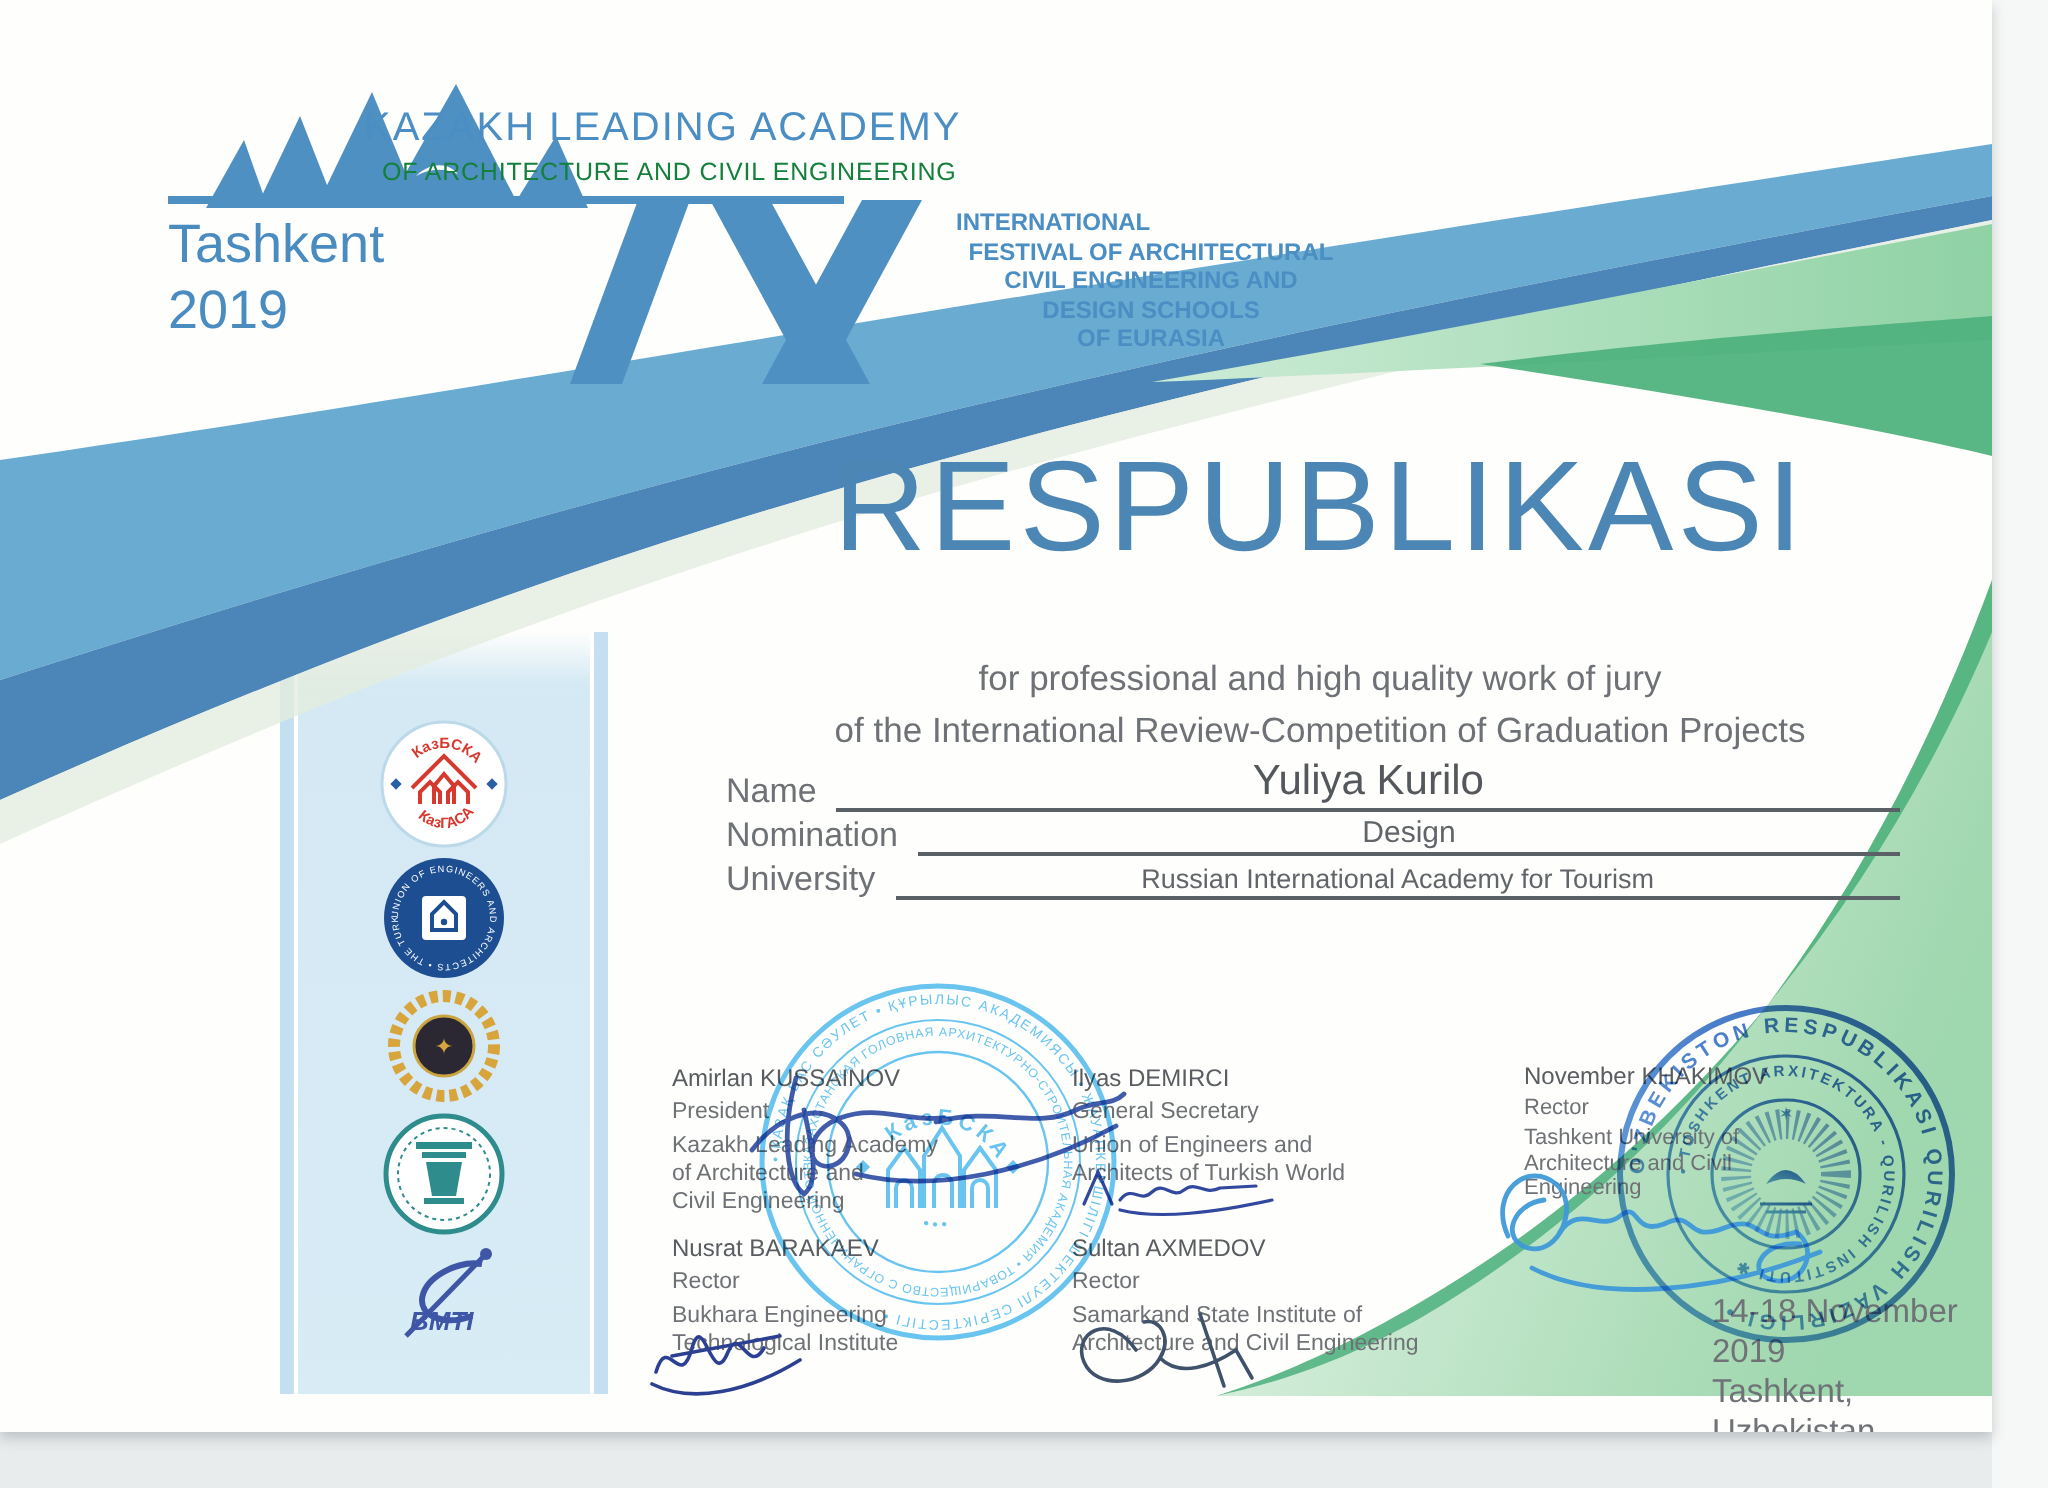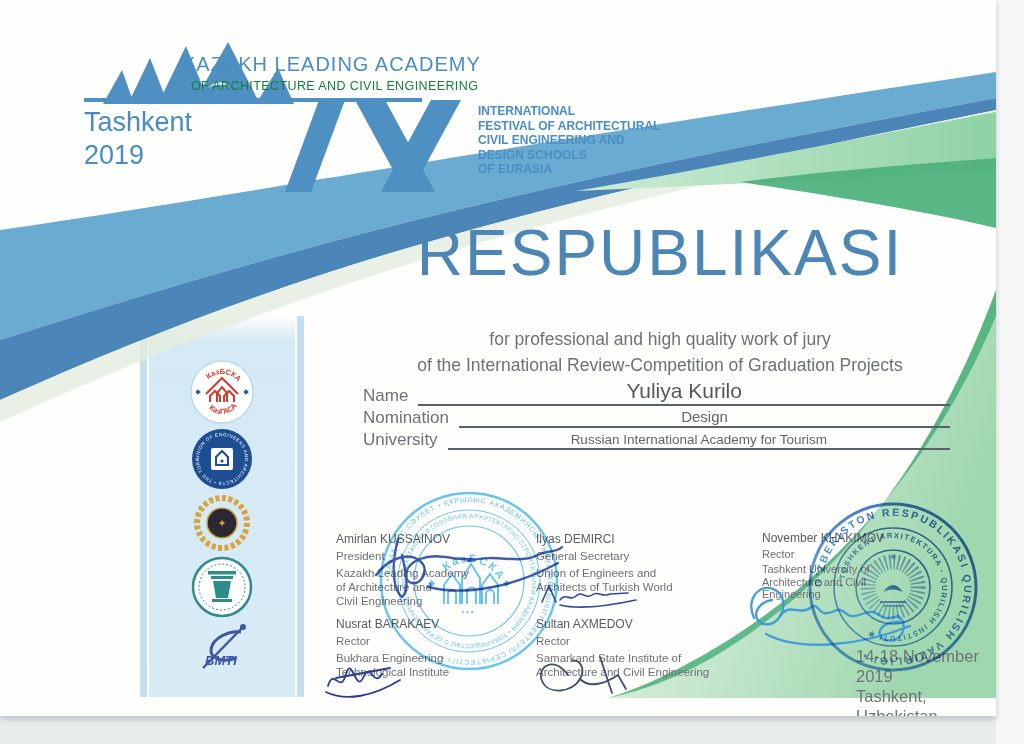--- a/index.html
+++ b/index.html
@@ -8,21 +8,21 @@
   .right-margin{position:absolute;left:996px;top:0;width:28px;height:744px;background:#f6f7f7;}
   .paper{position:absolute;left:0;top:0;width:996px;height:716px;background:#fefefc;overflow:hidden;box-shadow:0 3px 6px rgba(60,70,75,.25);}
   .abs{position:absolute;}
   
   .academy-name{left:182px;top:53px;font-size:20px;letter-spacing:1px;color:#4a8ec3;z-index:4;}
   .academy-sub{left:191px;top:79px;font-size:12.5px;letter-spacing:.4px;color:#15803d;z-index:4;}
   .hline{left:84px;top:98px;width:338px;height:4px;background:#4f90c2;z-index:4;}
   .city{left:84px;top:106px;font-size:27px;color:#4a8cc0;z-index:4;line-height:33px;}
   .year{left:84px;top:139px;font-size:27px;color:#4a8cc0;z-index:4;line-height:33px;}
   .festival{left:478px;top:104px;width:195px;font-size:12px;font-weight:bold;line-height:14.5px;color:#4a8ec3;z-index:4;}
-  .festival .c{}
+  .festival .c{text-align:center;}
   
   .title-main{left:330px;top:220px;width:660px;text-align:center;font-size:64px;letter-spacing:2px;color:#4c86b4;z-index:4;line-height:66px;}
   .title-sub{left:330px;top:298px;width:660px;text-align:center;font-size:19px;letter-spacing:1px;color:#e5483c;font-weight:bold;z-index:4;}
   .desc{left:330px;width:660px;text-align:center;font-size:17.5px;color:#6e7175;z-index:4;}
   .note{left:320px;top:466px;width:676px;text-align:center;font-size:14.5px;color:#6b6e72;z-index:4;}
   .field-row{left:363px;width:587px;display:flex;align-items:flex-end;z-index:4;}
   .field-label{font-size:17px;color:#6e7175;padding-right:10px;white-space:nowrap;}
   .field-line{flex:1;position:relative;border-bottom:2px solid #596066;height:100%;}
   .field-value{position:absolute;left:0;right:0;bottom:1px;text-align:center;color:#54585c;}
   .v-name{font-size:21px;}

